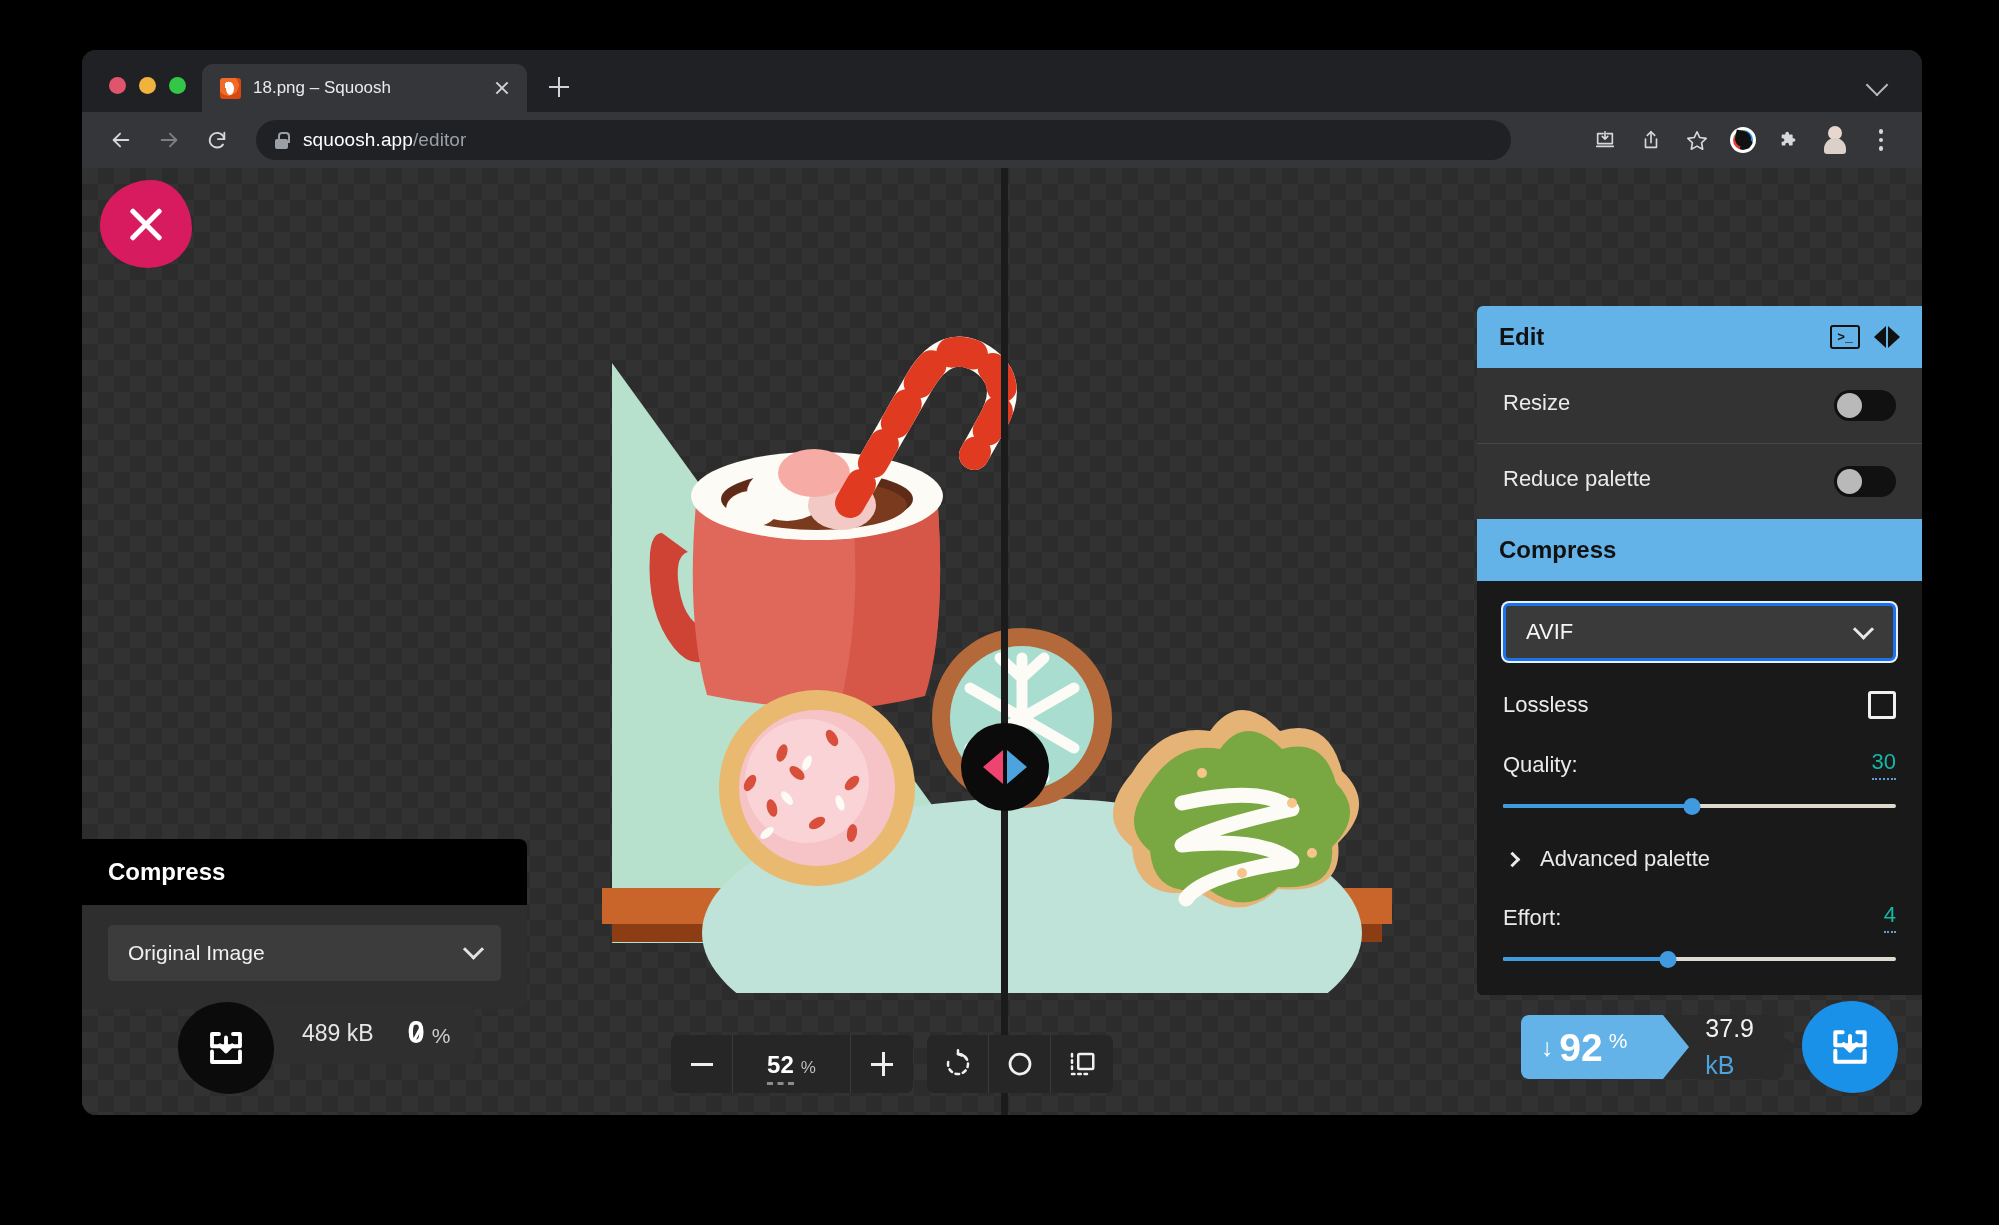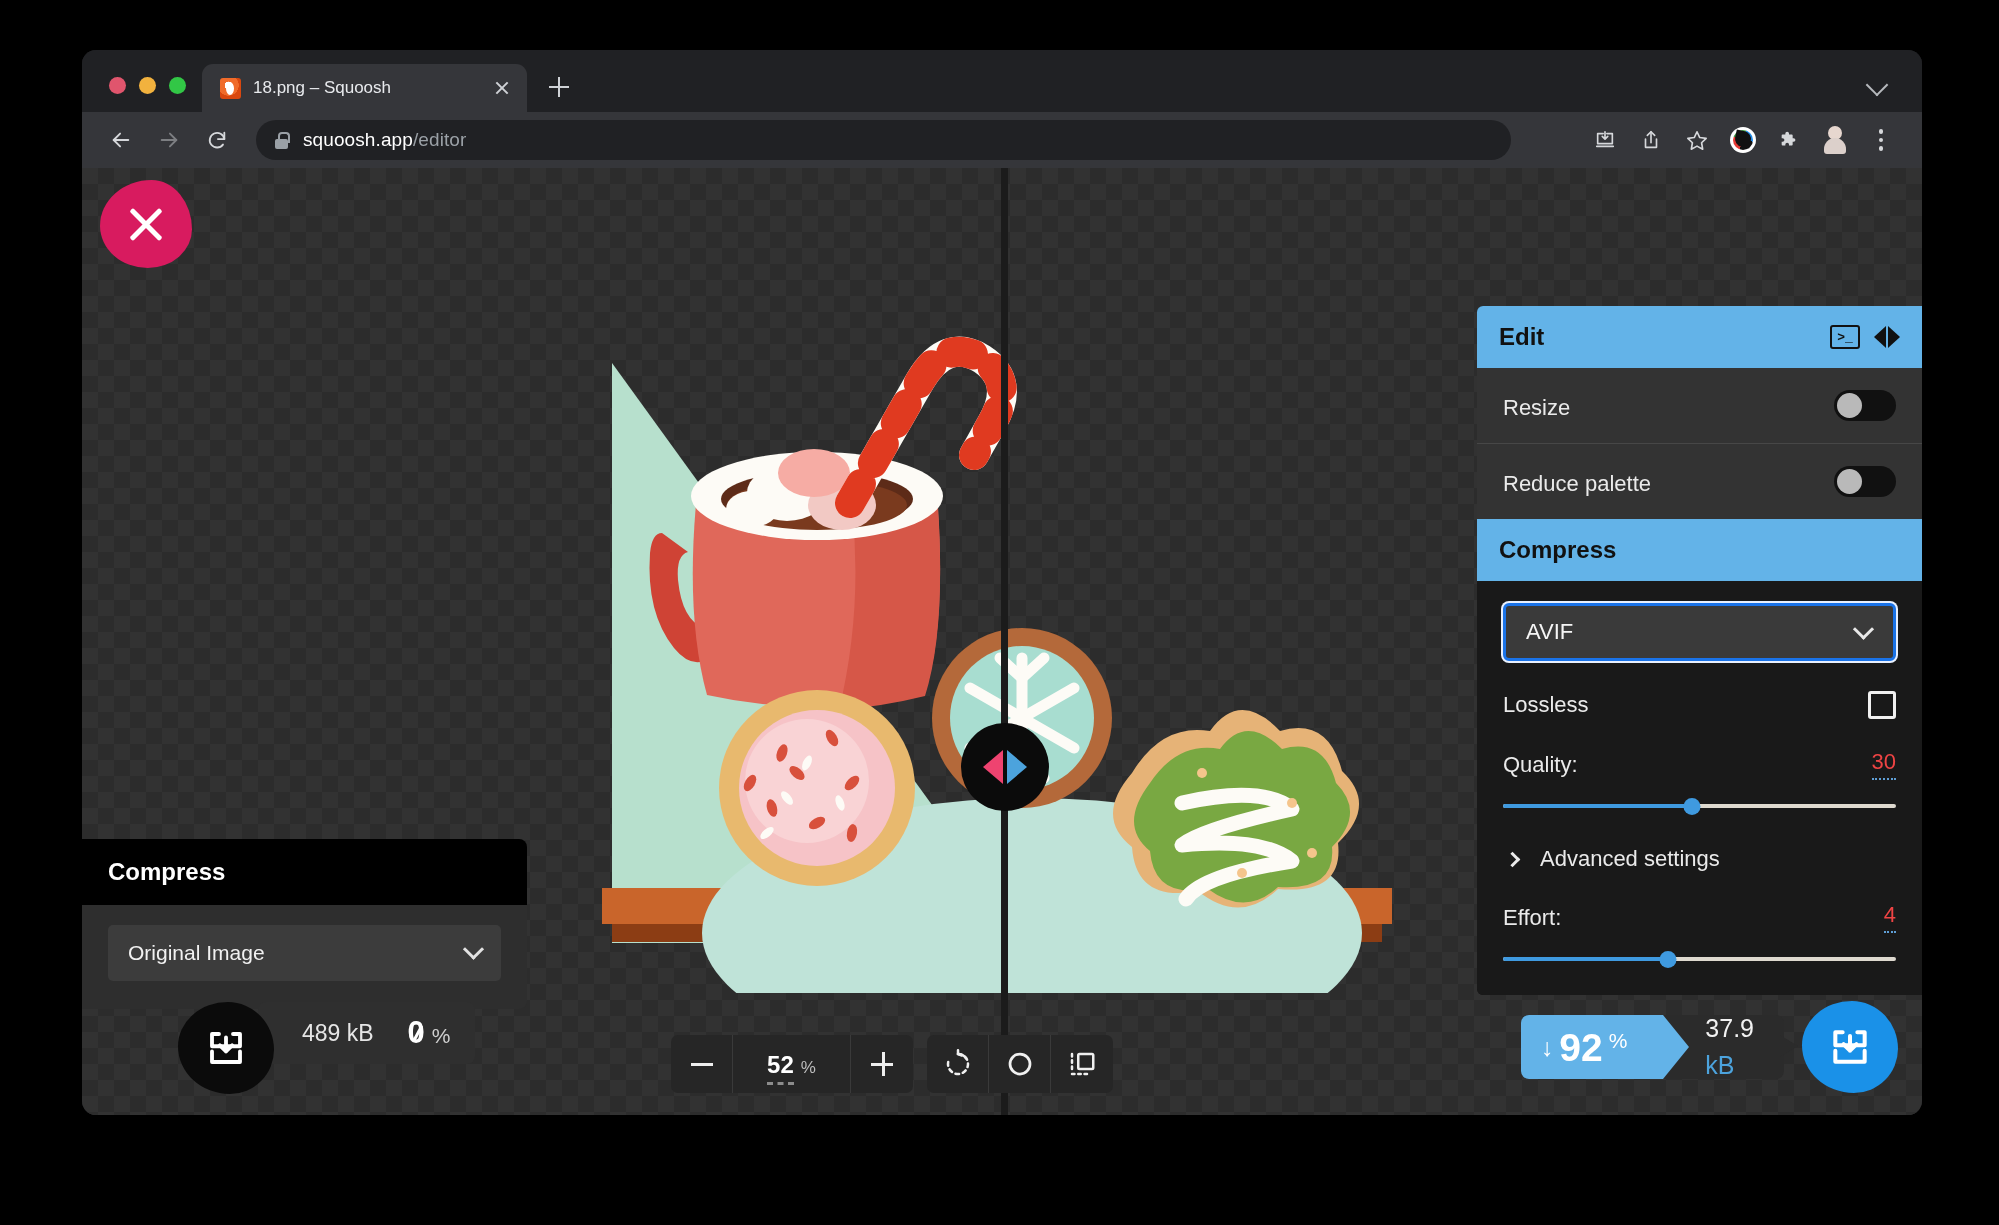--- a/index.html
+++ b/index.html
@@ -361,21 +361,21 @@
   .arrows-ic { display: flex; align-items: center; gap: 2px; }
   .arrows-ic .a {
     width:0; height:0;
     border-top: 11px solid transparent; border-bottom: 11px solid transparent;
   }
   .arrows-ic .al { border-right: 12px solid #111; }
   .arrows-ic .ar { border-left: 12px solid #111; }
 
   .edit-body { background: #333; }
   .row {
-    display: flex; align-items: flex-end;
+    display: flex; align-items: flex-start;
     padding: 22px 26px;
     color: #eaeaea; font-size: 22px;
     border-bottom: 1px solid #474747;
   }
   .row:last-child { border-bottom: none; }
   .row .lbl { flex: 1; }
   .toggle {
     width: 62px; height: 31px; border-radius: 16px;
     background: #111; position: relative;
   }
@@ -408,21 +408,21 @@
     display: flex; align-items: center;
     margin-top: 30px;
     color: #eaeaea; font-size: 22px;
   }
   .crow .lbl { flex: 1; }
   .checkbox {
     width: 28px; height: 28px;
     border: 3px solid #f0f0f0; border-radius: 3px;
   }
   .val-num {
-    color: #ef4444; font-size: 22px;
+    color: #14b8a6; font-size: 22px;
     border-bottom: 2px dotted #5f9fd6; padding-bottom: 3px;
   }
   .slider {
     margin-top: 16px; position: relative;
     height: 20px;
   }
   .slider .track {
     position: absolute; left: 0; top: 8px; right: 0;
     height: 4px; background: #ded9cf; border-radius: 2px;
   }
@@ -765,21 +765,21 @@
             <span class="val-num">30</span>
           </div>
           <div class="slider">
             <span class="track"></span>
             <span class="fill" id="q-fill" style="width: 48%;"></span>
             <span class="thumb" id="q-thumb" style="left: 48%;"></span>
           </div>
 
           <div class="adv">
             <span class="chev-r"></span>
-            <span>Advanced settings</span>
+            <span>Advanced palette</span>
           </div>
 
           <div class="crow">
             <span class="lbl">Effort:</span>
             <span class="val-num">4</span>
           </div>
           <div class="slider">
             <span class="track"></span>
             <span class="fill" id="e-fill" style="width: 42%;"></span>
             <span class="thumb" id="e-thumb" style="left: 42%;"></span>

